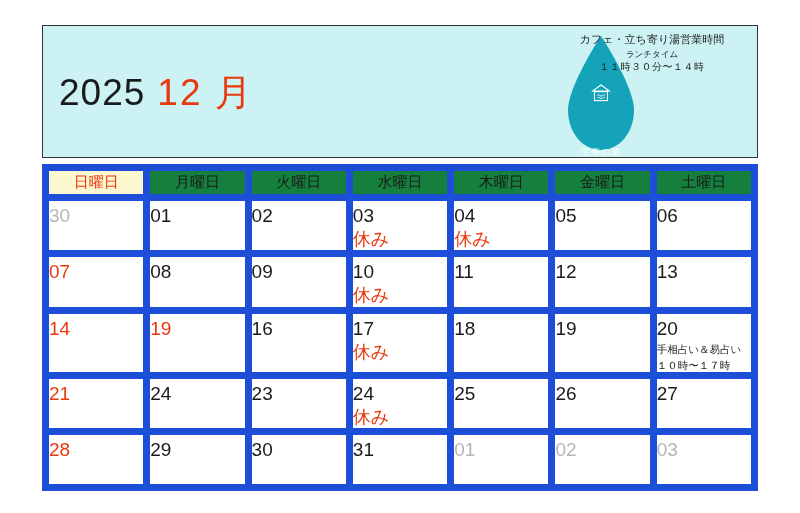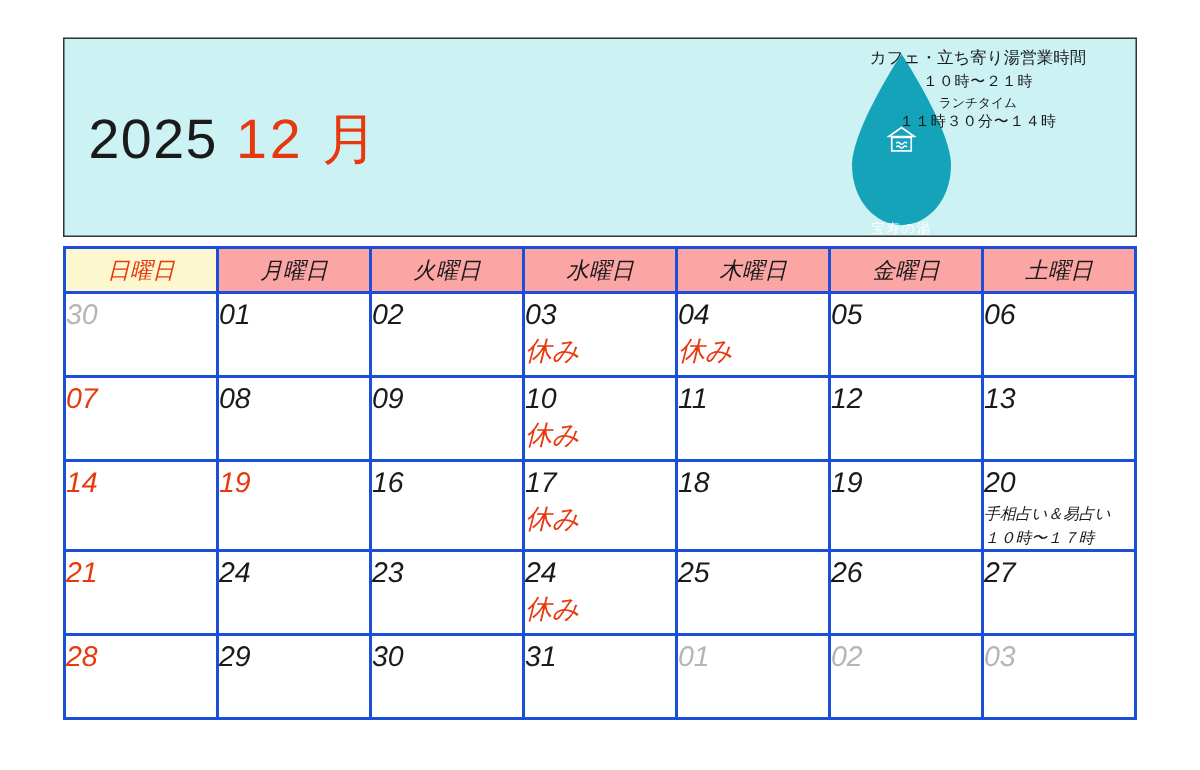--- a/index.html
+++ b/index.html
@@ -100,30 +100,29 @@
   
   table.cal {
     position: absolute;
     left: 42px;
     top: 164px;
     width: 716px;
     border-collapse: collapse;
     table-layout: fixed;
   }
   table.cal th, table.cal td {
-    border: 2px solid #1d4ed8;
+    border: 7px solid #1d4ed8;
     box-sizing: border-box;
-    font-style: italic;
   }
   table.cal th {
     height: 30px;
     font-size: 15px;
     font-weight: normal;
     color: #1a1a1a;
-    background: #fca5a5;
+    background: #15803d;
   }
   table.cal th.sun {
     background: #fdf7cf;
     color: #e8380d;
   }
   table.cal td {
     height: 56px;
     vertical-align: top;
     padding: 4px 0 0 0;
     text-align: left;
@@ -169,21 +168,20 @@
         <path d="M10 1 L18.5 7 L1.5 7 Z" fill="none" stroke="#ffffff" stroke-width="1.1"></path>
         <rect x="3.5" y="7.6" width="13" height="9" fill="none" stroke="#ffffff" stroke-width="1.1"></rect>
         <path d="M6.5 11.5 q1.2 -1.4 2.4 0 q1.2 1.4 2.4 0 q1.2 -1.4 2.4 0" fill="none" stroke="#ffffff" stroke-width="0.9"></path>
         <path d="M6.5 14 q1.2 -1.4 2.4 0 q1.2 1.4 2.4 0 q1.2 -1.4 2.4 0" fill="none" stroke="#ffffff" stroke-width="0.9"></path>
       </svg>
       <div class="drop-label">宝寿の湯</div>
     </div>
 
     <div class="hours">
       <div class="line1">カフェ・立ち寄り湯営業時間</div>
-      <div class="line2">１０時〜２１時</div>
       <div class="line3">ランチタイム</div>
       <div class="line4">１１時３０分〜１４時</div>
     </div>
 
   </div>
 
   <table class="cal">
     <thead>
       <tr>
         <th class="sun">日曜日</th>

